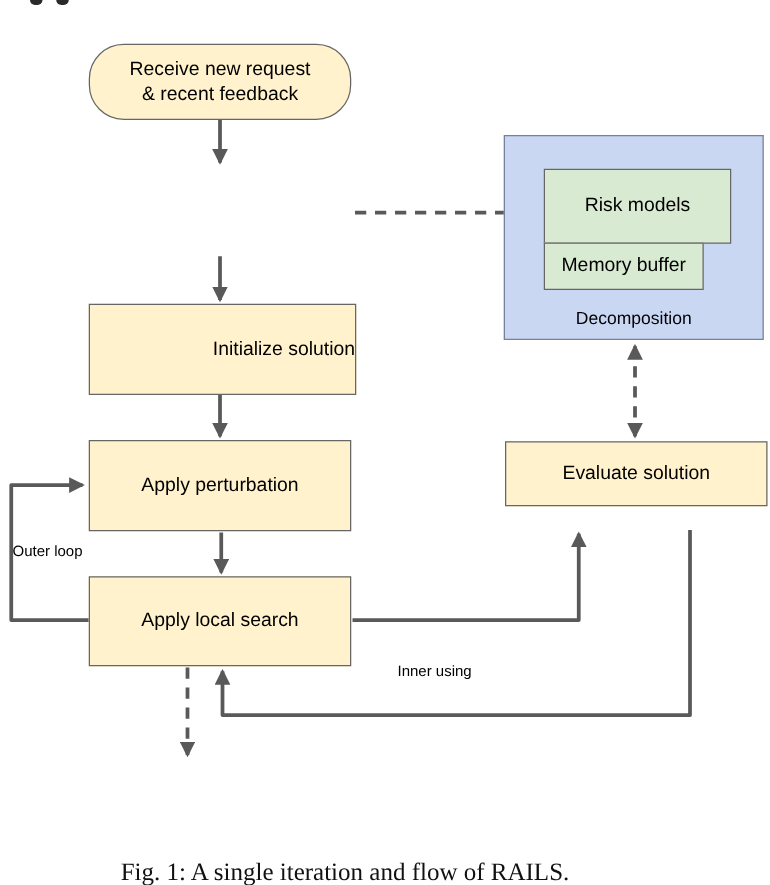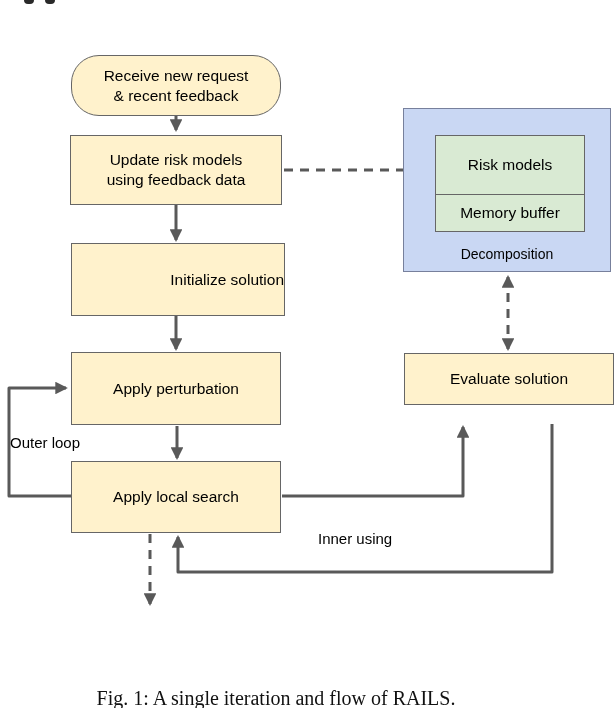--- a/index.html
+++ b/index.html
@@ -18,34 +18,34 @@
   .node{
     position:absolute;
     box-sizing:border-box;
     display:flex;align-items:center;justify-content:center;
     text-align:center;
     font-size:15.5px;line-height:1.28;
     color:var(--ink,#000000);
     white-space:pre-line;
   }
   .node.yellow{background:var(--yellow-fill,#fff2cc);border:1px solid var(--yellow-border,#666666);}
-  .node.rounded{border-radius:28px;margin-top:20px;}
+  .node.rounded{border-radius:28px;}
   .node.green{background:var(--green-fill,#d9ead3);border:1px solid var(--green-border,#666666);}
   .group{
     position:absolute;box-sizing:border-box;
     background:var(--blue-fill,#c9d7f3);
     border:1px solid var(--blue-border,#77809c);
   }
   .group-label{
     position:absolute;left:0;right:0;bottom:9px;
     text-align:center;font-size:14px;color:var(--ink,#000000);
   }
   .float-label{
     position:absolute;
-    font-size:15px;color:var(--ink,#000000);
+    font-size:12px;color:var(--ink,#000000);
     white-space:nowrap;
   }
   .caption{
     position:absolute;left:36px;top:687px;width:480px;
     text-align:center;
     font-family:"Liberation Serif", serif;
     font-size:20px;color:var(--caption-ink,#111111);
     white-space:nowrap;
   }
   .frag{
@@ -85,43 +85,39 @@
 
   <div class="group" style="left:403px;top:108px;width:208px;height:164px;">
     <div class="group-label">Decomposition</div>
   </div>
 
   <div class="node yellow rounded" style="left:71px;top:35px;width:210px;height:61px;">
     <span>Receive new request
 &amp; recent feedback</span>
   </div>
 
-  <div class="node yellow" style="left:70px;top:135px;width:212px;height:70px;">
-    <span>Update risk models
-using feedback data</span>
-  </div>
 
   <div class="node yellow" style="left:71px;top:243px;width:214px;height:73px;justify-content:flex-end;">
     <span>Initialize solution</span>
   </div>
 
   <div class="node yellow" style="left:71px;top:352px;width:210px;height:73px;">
     <span>Apply perturbation</span>
   </div>
 
   <div class="node yellow" style="left:71px;top:461px;width:210px;height:72px;">
     <span>Apply local search</span>
   </div>
 
 
   <div class="node green" style="left:435px;top:135px;width:150px;height:60px;">
     <span>Risk models</span>
   </div>
 
-  <div class="node green" style="left:435px;top:194px;width:150px;height:38px;">
+  <div class="node green" style="left:435px;top:194px;width:128px;height:38px;">
     <span>Memory buffer</span>
   </div>
 
   <div class="node yellow" style="left:404px;top:353px;width:210px;height:52px;">
     <span>Evaluate solution</span>
   </div>
 
   <div class="float-label" style="left:10px;top:434px;">Outer loop</div>
   <div class="float-label" style="left:318px;top:530px;">Inner using</div>
 

